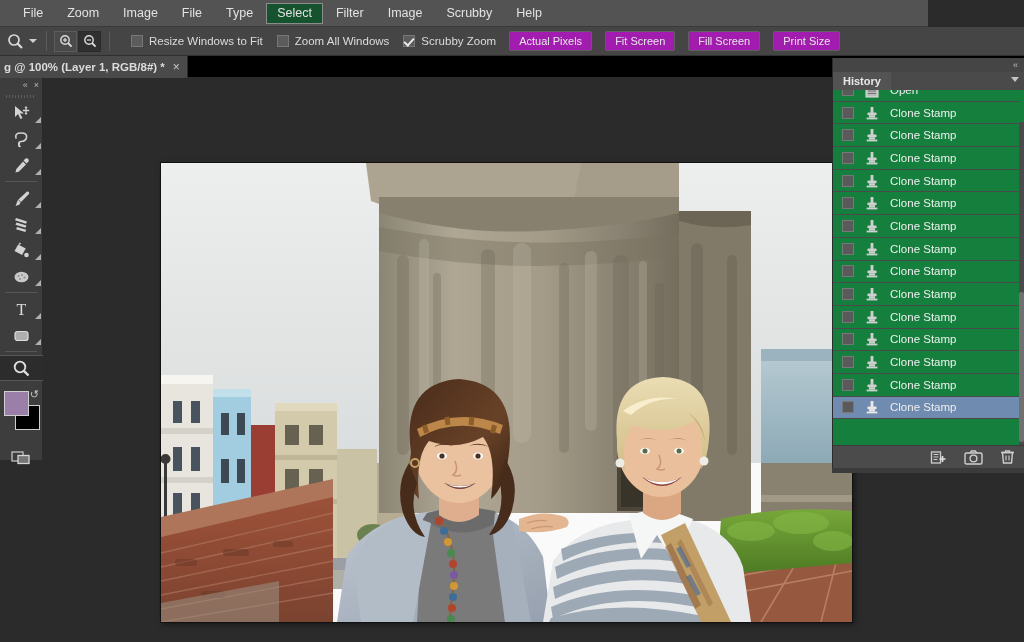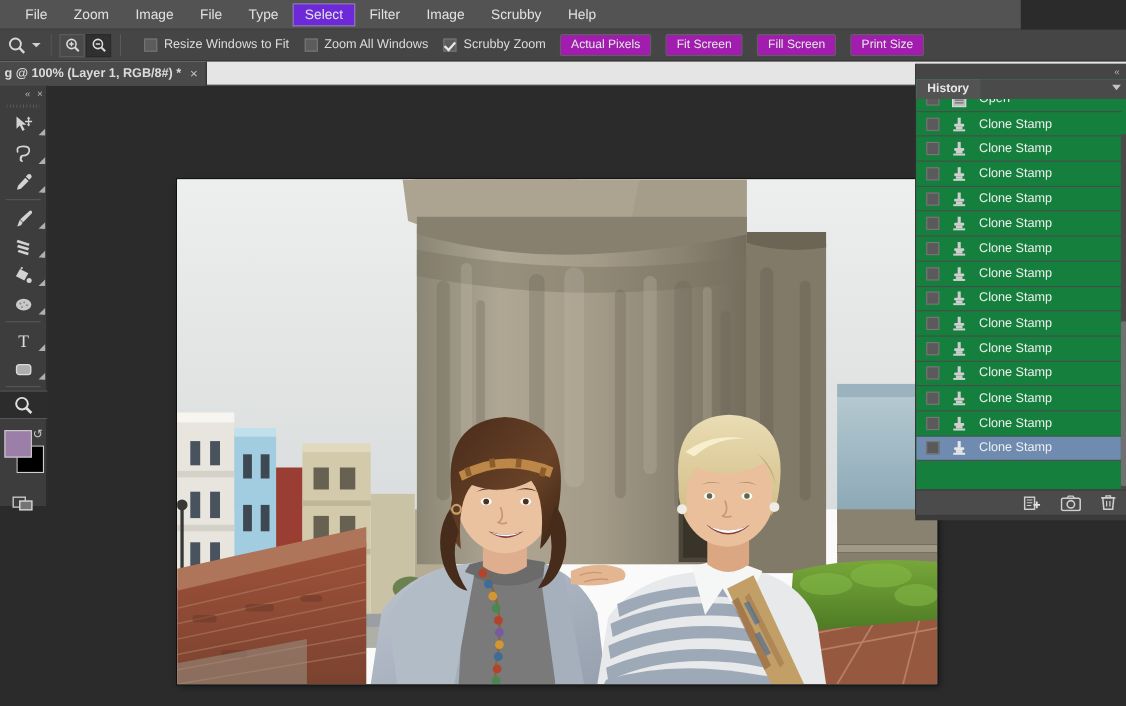--- a/index.html
+++ b/index.html
@@ -16,21 +16,21 @@
   .menubar {
     position: absolute; left: 0; top: 0; width: 928px; height: 27px;
     background: #535353; display: flex; align-items: center;
     border-bottom: 1px solid #3a3a3a;
   }
   .menu-item {
     color: #e2e2e2; font-size: 12.5px; padding: 3px 11px; margin: 0 1px;
     line-height: 15px; white-space: nowrap; cursor: default;
   }
   .menu-item:first-child { margin-left: 12px; }
-  .menu-item.active { background: #6d28d9; border: 1px solid #8c8c8c; padding: 2px 10px; }
+  .menu-item.active { background: #14532d; border: 1px solid #8c8c8c; padding: 2px 10px; }
 
   
   .optionsbar {
     position: absolute; left: 0; top: 27px; width: 1024px; height: 29px;
     background: #454545; display: flex; align-items: center;
     border-bottom: 1px solid #2f2f2f;
   }
   .opt-toolicon {
     width: 22px; height: 22px; margin-left: 4px; position: relative;
     display: flex; align-items: center; justify-content: center;
@@ -60,21 +60,21 @@
   }
   .pbtn {
     height: 20px; border: 1px solid #606060; background: #a21caf; color: #e8e8e8;
     font-size: 11px; padding: 0 9px; margin-left: 13px; border-radius: 2px;
     display: flex; align-items: center; white-space: nowrap;
   }
 
   
   .tabstrip {
     position: absolute; left: 0; top: 56px; width: 1024px; height: 22px;
-    background: #e5e5e5; border-bottom: 1px solid #2c2c2c;
+    background: #000000; border-bottom: 1px solid #2c2c2c;
   }
   .doctab {
     position: absolute; left: 0; top: 0; height: 22px; background: #4a4a4a;
     display: flex; align-items: center; padding: 0 7px 0 4px;
     border-right: 1px solid #2c2c2c; color: #dcdcdc; font-size: 11.5px;
     font-weight: bold; white-space: nowrap;
   }
   .doctab .x { margin-left: 8px; font-size: 12px; color: #c8c8c8; font-weight: normal; }
 
   

